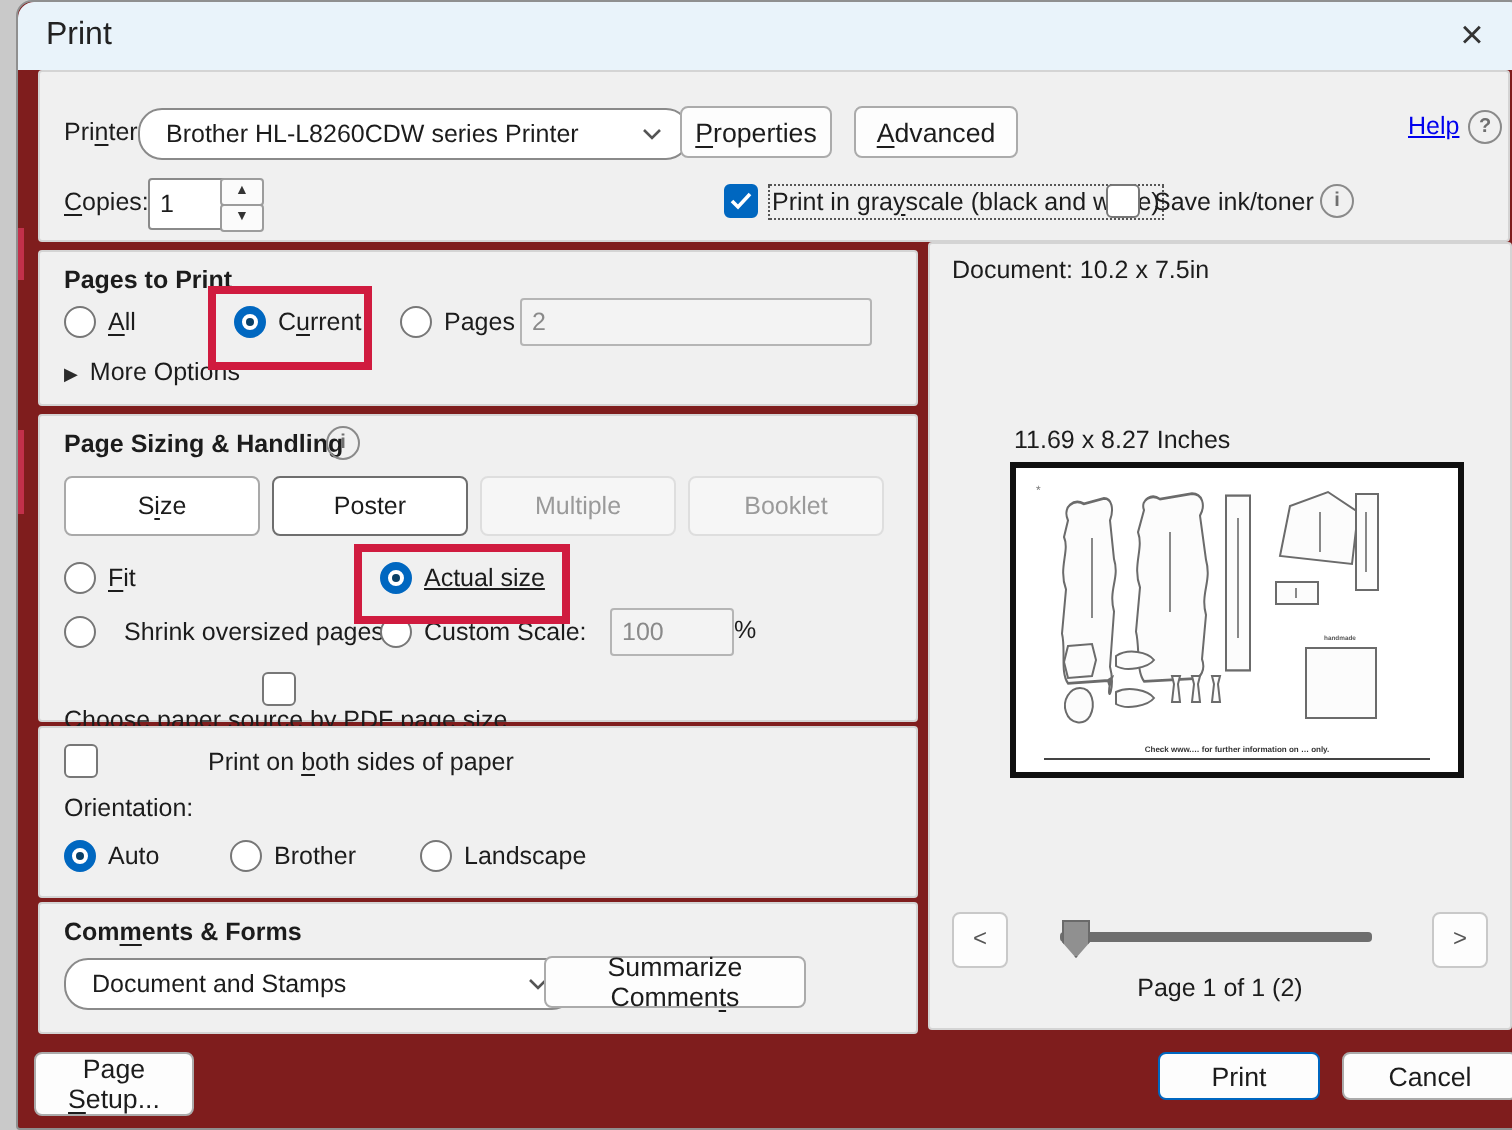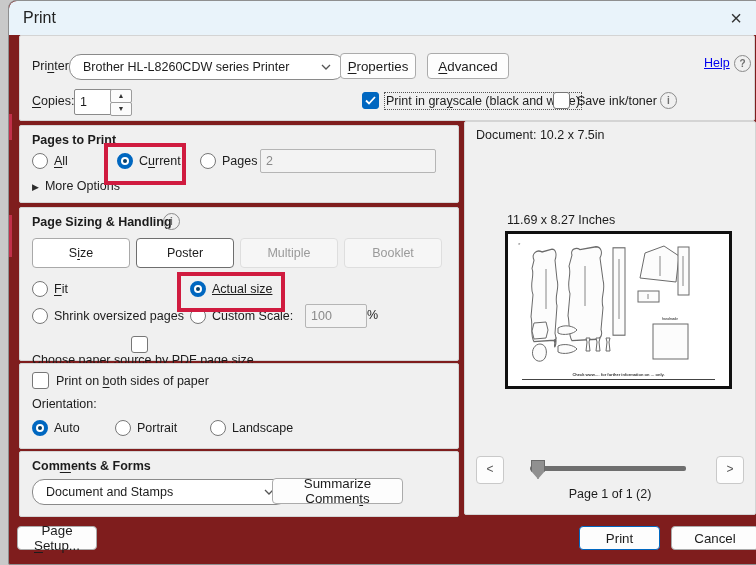--- a/index.html
+++ b/index.html
@@ -155,21 +155,21 @@
 
     <span class="rlabel" style="left:12px;top:73px;">
       <span class="radio"></span>
       <span><u>F</u>it</span>
     </span>
     <span class="rlabel" style="left:170px;top:73px;text-decoration:underline;">
       <span class="radio on"></span>
       <span>Actual size</span>
     </span>
 
-    <span class="rlabel" style="left:12px;top:100px;">
+    <span class="rlabel" style="left:12px;top:100px;gap:8px;">
       <span class="radio"></span>
       <span>Shrink oversized pages</span>
     </span>
     <span class="rlabel" style="left:170px;top:100px;">
       <span class="radio"></span>
       <span>Custom Scale:</span>
     </span>
     <div class="fld dis" style="left:285px;top:96px;width:50px;height:22px;">
       <span>100</span>
     </div>
@@ -177,32 +177,32 @@
 
     <span class="clabel" style="left:12px;top:128px;flex-direction:column;">
       <span class="chk"></span>
       <span>Choose paper source by PDF page si<u>z</u>e</span>
     </span>
   </div>
 
   <div class="redbox" style="left:168px;top:271px;width:100px;height:32px;"></div>
 
   <div class="grp" style="left:10px;top:362px;width:438px;height:84px;">
-    <span class="clabel" style="left:12px;top:8px;">
+    <span class="clabel" style="left:12px;top:8px;gap:48px;">
       <span class="chk"></span>
       <span>Print on <u>b</u>oth sides of paper</span>
     </span>
     <span style="position:absolute;left:12px;top:33px;">Orientation:</span>
     <span class="rlabel" style="left:12px;top:56px;">
       <span class="radio on"></span>
       <span>Auto</span>
     </span>
     <span class="rlabel" style="left:95px;top:56px;">
       <span class="radio"></span>
-      <span>Portrait</span>
+      <span>Brother</span>
     </span>
     <span class="rlabel" style="left:190px;top:56px;">
       <span class="radio"></span>
       <span>Landscape</span>
     </span>
   </div>
 
   <div class="grp" style="left:10px;top:450px;width:438px;height:64px;">
     <span class="hdr" style="position:absolute;left:12px;top:7px;">Com<u>m</u>ents &amp; Forms</span>
     <div class="select" style="left:12px;top:27px;width:228px;height:24px;">
@@ -270,21 +270,21 @@
       <span>&lt;</span>
     </div>
     <div class="slider-track" style="left:65px;top:344px;width:156px;"></div>
     <div class="slider-thumb" style="left:66px;top:338px;"></div>
     <div class="navbtn" style="left:251px;top:334px;">
       <span>&gt;</span>
     </div>
     <div style="position:absolute;left:0;width:100%;top:365px;text-align:center;">Page 1 of 1 (2)</div>
   </div>
 
-  <button class="btn" style="left:8px;top:525px;width:80px;height:24px;">
+  <button class="btn" style="left:8px;top:525px;width:80px;height:32px;">
     <span>Page <u>S</u>etup...</span>
   </button>
   <button class="btn primary" style="left:570px;top:525px;width:81px;height:24px;">
     <span>Print</span>
   </button>
   <button class="btn" style="left:662px;top:525px;width:88px;height:24px;">
     <span>Cancel</span>
   </button>
 
   <div class="edge-red" style="top:113px;height:26px;"></div>

